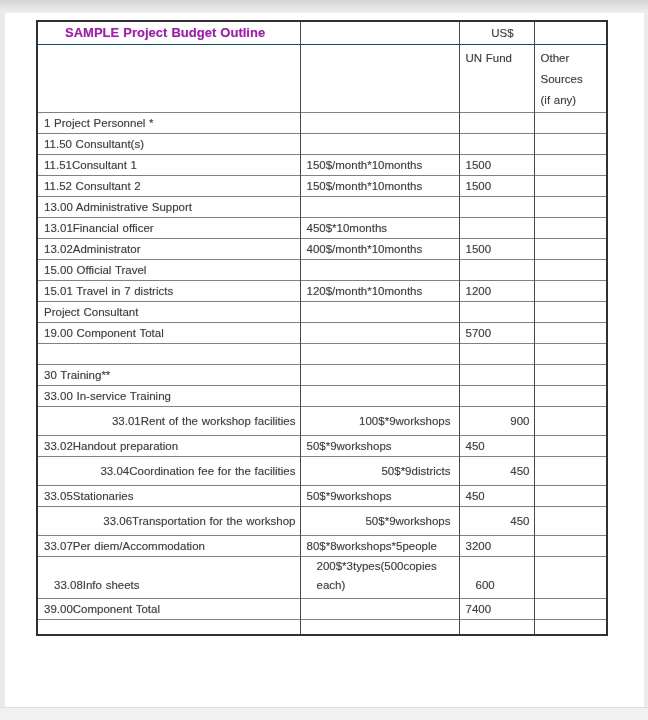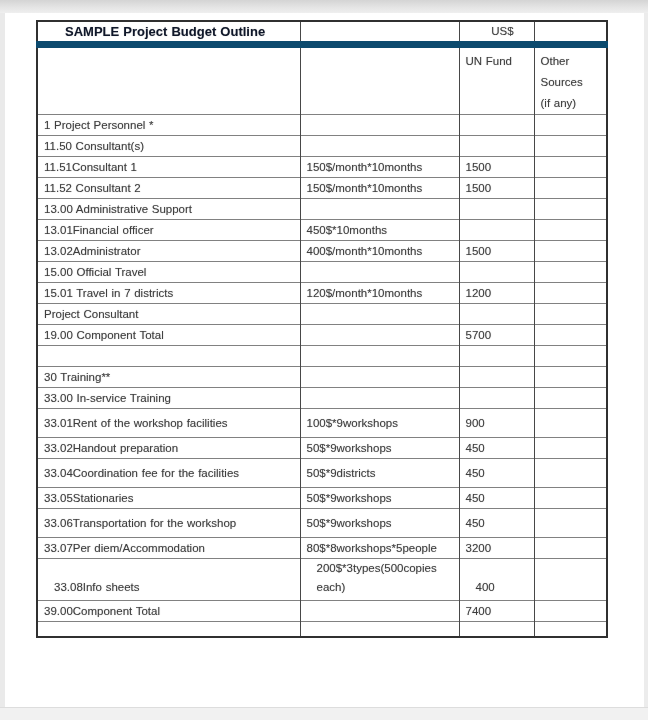--- a/index.html
+++ b/index.html
@@ -70,39 +70,39 @@
     word-spacing: 0.5px;
   }
   td:nth-child(2) { padding-right: 8px; }
 
   
   tr.row-title  { height: 23px; }
   tr.row-title td:first-child {
     font-weight: bold;
     font-size: 13px;
     padding-left: 27px;
-    color: #0f172a;
+    color: #a21caf;
   }
   tr.row-title td:nth-child(3) {
     text-align: center;
     padding-left: 16px;
   }
   tr.row-title td { border-top: 1px solid #303030; }
 
   tr.row-header { height: 68px; }
   tr.row-header td {
     vertical-align: top;
     padding-top: 3px;
     line-height: 21px;
     white-space: pre-line;
-    border-top: 7px solid #0c4a6e;
+    border-top: 1px solid #0c4a6e;
   }
 
   tr.row-std   { height: 21px; }
-  tr.row-tall  { height: 29px; }
+  tr.row-tall  { height: 29px; text-align: right; }
   tr.row-xtall { height: 40px; }
   tr.row-xtall td {
     vertical-align: bottom;
     padding-bottom: 3px;
     line-height: 19px;
     padding-left: 16px;
   }
   tr.row-short { height: 16px; }
 </style>
 </head>
@@ -251,21 +251,21 @@
       </tr>
       <tr class="row-std">
         <td>33.07Per diem/Accommodation</td>
         <td>80$*8workshops*5people</td>
         <td>3200</td>
         <td></td>
       </tr>
       <tr class="row-xtall">
         <td>33.08Info sheets</td>
         <td>200$*3types(500copies each)</td>
-        <td>400</td>
+        <td>600</td>
         <td></td>
       </tr>
       <tr class="row-std">
         <td>39.00Component Total</td>
         <td></td>
         <td>7400</td>
         <td></td>
       </tr>
       <tr class="row-short">
         <td></td>

